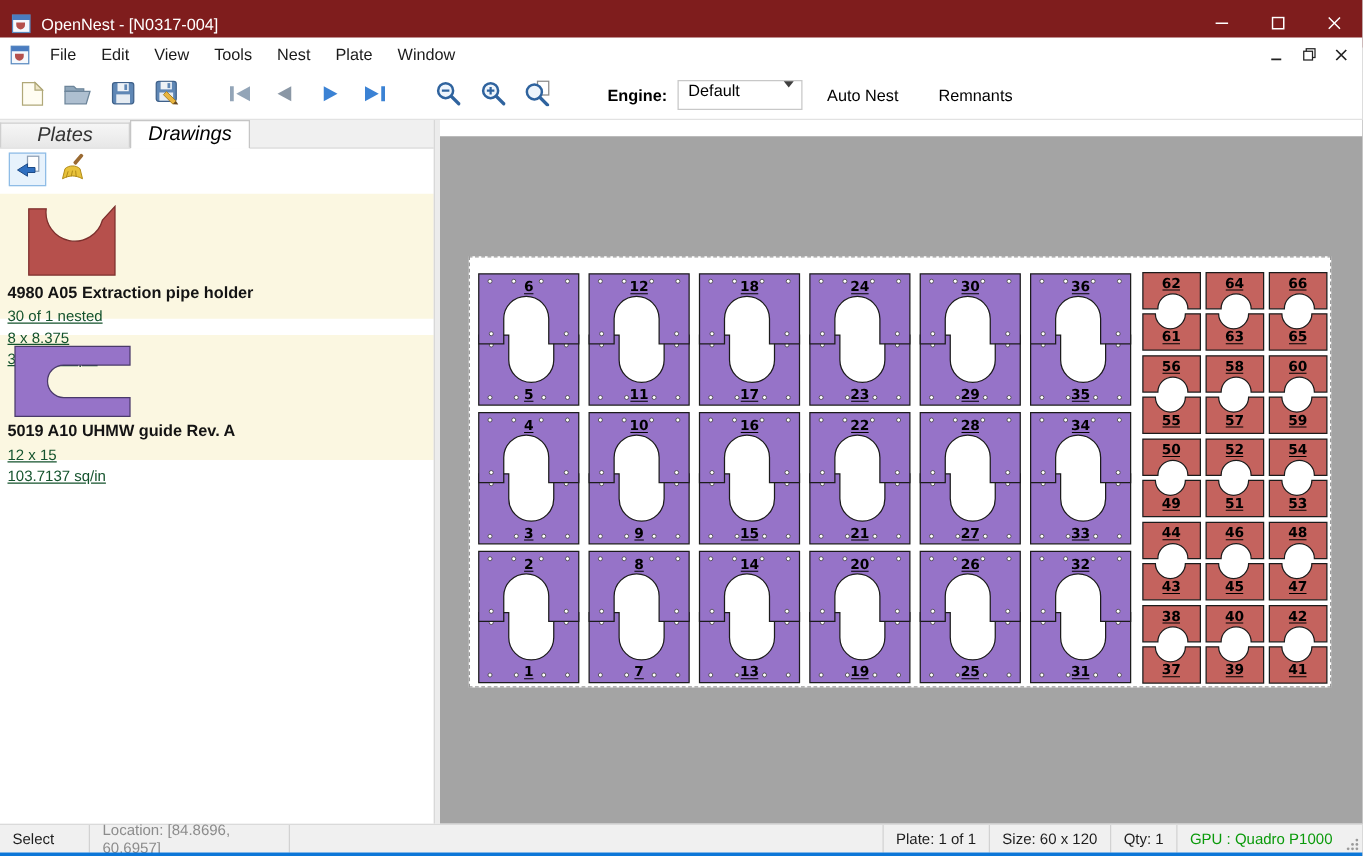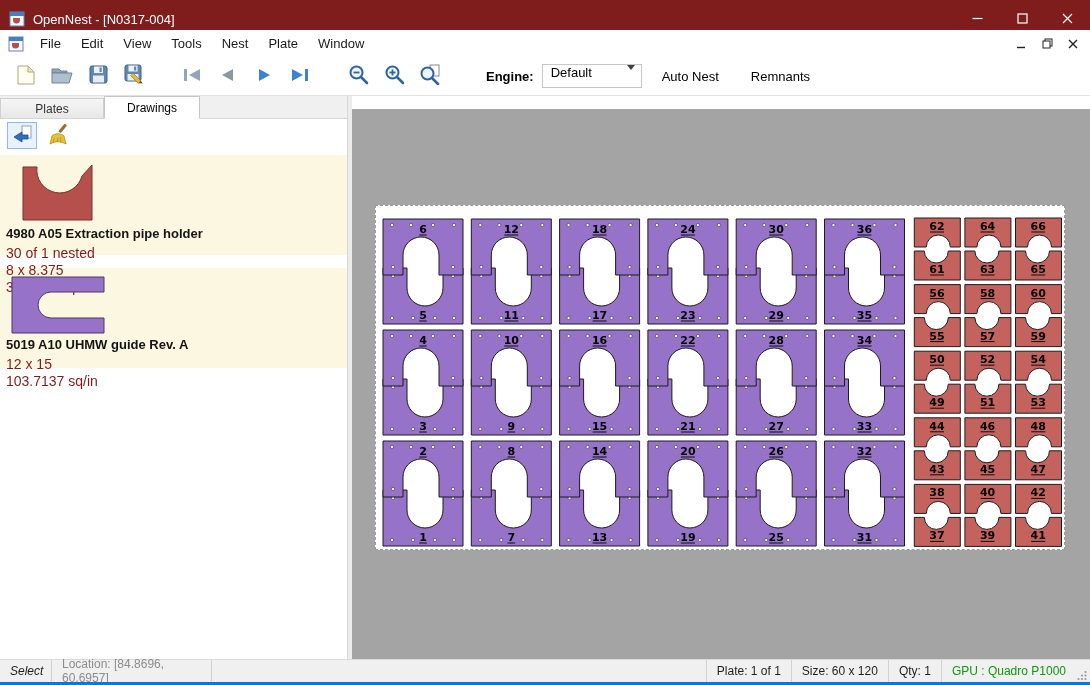--- a/index.html
+++ b/index.html
@@ -32,49 +32,49 @@
   .engine-combo .caret { position:absolute; right:6px; width:0; height:0;
                          border-left:4px solid transparent; border-right:4px solid transparent; border-top:5px solid #404040; }
   .tb-text-btn { padding:6px 12px; margin-left:8px; }
 
   
   .main { position:absolute; top:96px; left:0; right:0; bottom:26px; display:flex; }
 
   
   .left-panel { width:347px; background:#fff; display:flex; flex-direction:column; }
   .tabs-row { height:23px; background:#f0f0f0; display:flex; align-items:flex-end; border-bottom:1px solid #d6d6d6; }
-  .tab { display:flex; align-items:center; justify-content:center; font-size:12px; cursor:default; }
+  .tab { display:flex; align-items:center; justify-content:center; font-size:16px; cursor:default;font-style:italic; }
   .tab.inactive { width:104px; height:20px; background:linear-gradient(#f6f6f6,#e7e7e7); border:1px solid #cfcfcf; border-bottom:none; color:#333; }
   .tab.active { width:96px; height:23px; background:#fff; border:1px solid #c6c6c6; border-bottom:1px solid #fff; margin-bottom:-1px; position:relative; z-index:2; }
   .panel-toolbar { height:33px; display:flex; align-items:center; gap:7px; padding:0 7px; background:#fff; }
   .pt-btn { width:30px; height:27px; display:flex; align-items:center; justify-content:center; border:1px solid transparent; }
   .pt-btn.toggled { border:1px solid #8fbce6; background:#e7f2fc; }
   .drawing-list { flex:1; padding-top:3px; }
   .drawing-item { display:flex; background:#fbf7e1; margin-bottom:13px; padding:8px 4px 8px 6px; height:100px; cursor:default;flex-direction:column; }
   .thumb-box { width:104px; display:flex; align-items:center; justify-content:center; flex:none; }
   .item-text { flex:1; padding-top:3px; }
   .item-title { font-weight:bold; font-size:13px; color:#141414; margin-bottom:4px; }
-  .item-sub { font-size:14px; color:#7f1d1d; line-height:17px; }
+  .item-sub { font-size:12px; color:#14532d; line-height:17px;text-decoration:underline; }
 
   
   .splitter { width:5px; background:#ececec; border-left:1px solid #d8d8d8; cursor:col-resize; }
 
   
   .canvas { flex:1; position:relative; background:#a4a4a4; overflow:hidden; }
   .canvas-white-top { position:absolute; top:0; left:0; right:0; height:13px; background:#fff; }
   .plate { position:absolute; left:23px; top:109px; width:690px; height:345px; background:#fff; border:1px dashed #9a9a9a; }
   .plate .nest-wrap { position:absolute; inset:0; }
 
   
   .statusbar { position:absolute; left:0; right:0; bottom:3px; height:23px; background:#f0f0f0;
                border-top:1px solid #dadada; display:flex; align-items:stretch; font-size:12px; color:#1e1e1e; }
   .sb-cell { display:flex; align-items:center; padding:0 10px; }
   .sb-sep-r { border-right:1px solid #d2d2d2; }
   .sb-sep-l { border-left:1px solid #d2d2d2; }
-  .sb-mode { width:52px;font-style:italic; }
+  .sb-mode { width:72px; }
   .sb-loc { color:#8c8c8c; width:160px; }
   .sb-spacer { flex:1; }
   .sb-grip { width:14px; display:flex; align-items:flex-end; justify-content:flex-end; padding:0 2px 1px 0; }
 
   .accent-strip { position:absolute; left:0; right:0; bottom:0; height:3px; background:#0c77d8; }
 </style>
 </head>
 <body>
 
 <div class="titlebar">

